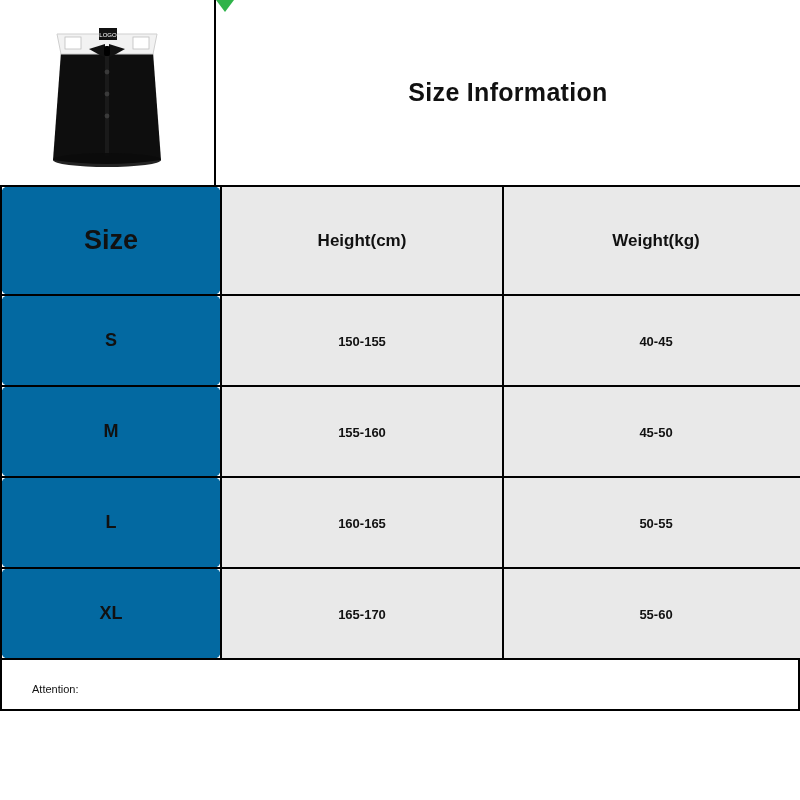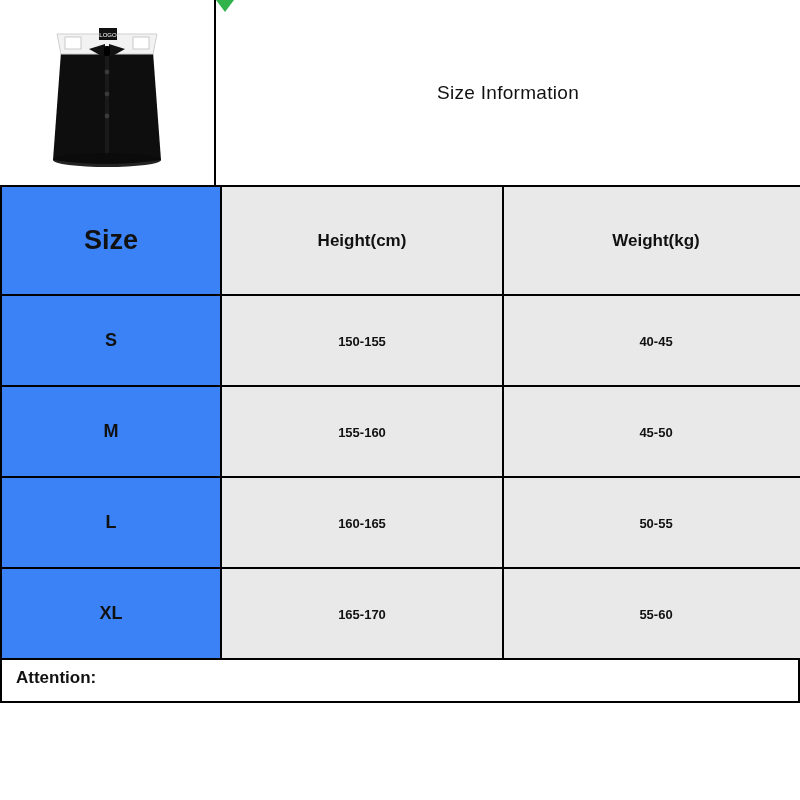--- a/index.html
+++ b/index.html
@@ -49,22 +49,22 @@
   .title-cell {
     flex: 1;
     height: 185px;
     box-sizing: border-box;
     background: #ffffff;
     display: flex;
     align-items: center;
     justify-content: center;
   }
   .title-text {
-    font-size: 19px;
-    font-weight: normal;
+    font-size: 25px;
+    font-weight: bold;
     letter-spacing: 0.3px;
     color: #111;
   }
 
   
   .green-marker {
     position: absolute;
     left: 216px;
     top: 0px;
     width: 18px;
@@ -87,21 +87,22 @@
     color: #111;
   }
   table.size-table tr.head-row td {
     height: 105px;
   }
   table.size-table tr.data-row td {
     height: 87px;
   }
   td.col-size {
     width: 216px;
-    background: #3b82f6;
+    background: #0369a1;
+    border-radius: 8px;
   }
   td.col-h, td.col-w {
     background: #e9e9e9;
   }
   td.col-h { width: 278px; margin-left: 14px; }
   td.col-w { width: 302px; }
 
   .head-size { font-size: 27px; }
   .head-sub { font-size: 17px; }
   .cell-size { font-size: 18px; }
@@ -111,25 +112,24 @@
   .attention {
     box-sizing: border-box;
     width: 800px;
     border-left: 2px solid #000;
     border-right: 2px solid #000;
     border-bottom: 2px solid #000;
     padding: 6px 12px 10px 14px;
     background: #ffffff;
   }
   .attention p {
-    margin: 0;
-    font-size: 17px;
+    margin: 16px;
+    font-size: 11px;
     line-height: 1.42;
     color: #111;
-    font-weight: bold;
   }
   .attention p.line1 { margin-bottom: 1px; }
 </style>
 </head>
 <body>
 
 <div class="page">
 
   <div class="top-row">
 

